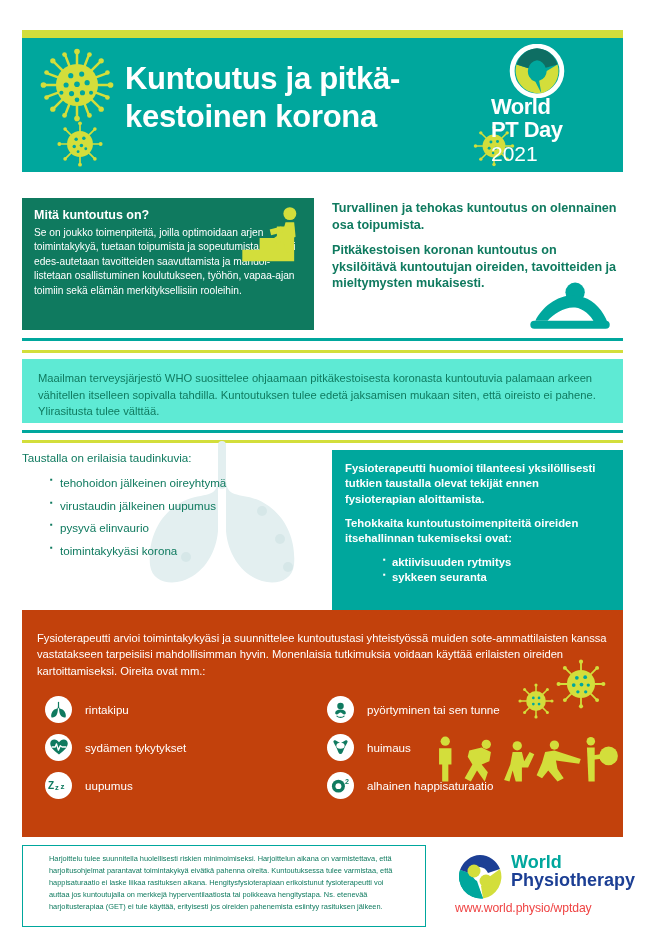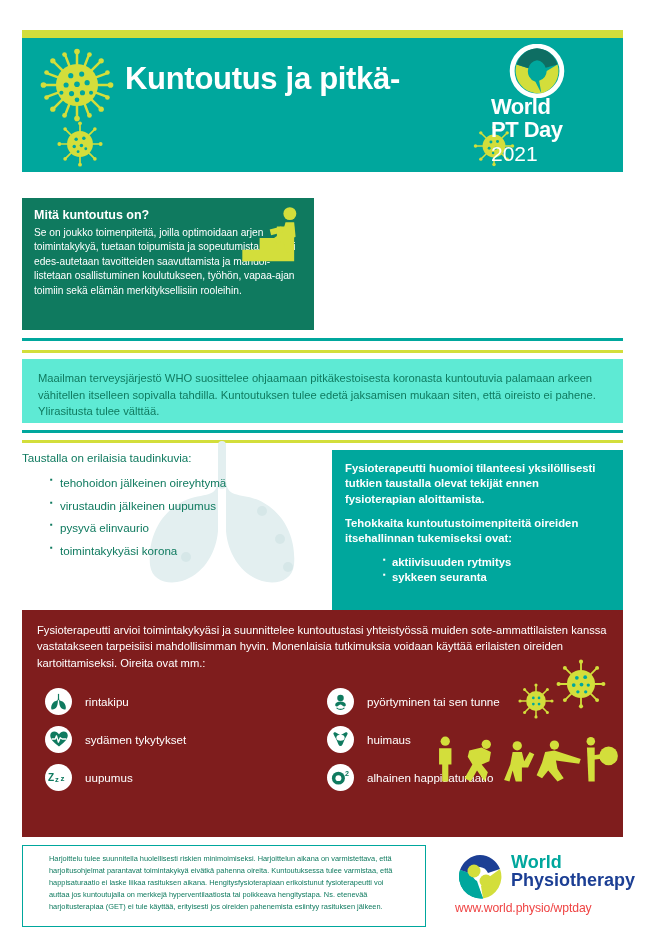--- a/index.html
+++ b/index.html
@@ -80,21 +80,21 @@
     list-style:none; color:#ffffff; font-size:11.3px; font-weight:bold;
     line-height:1.36; position:relative; padding-left:9px;
   }
   .card-teal li::before {
     content:"\25AA"; position:absolute; left:0; top:0px; font-size:8px;
   }
 
   
   .symptoms {
     position:absolute; left:22px; top:610px; width:601px; height:227px;
-    background:#7f1d1d; padding:12px 15px 0 15px; overflow:hidden;
+    background:#c2410c; padding:20px 15px 0 15px; overflow:hidden;
   }
   .symptoms > p.intro { color:#ffffff; font-size:11.2px; line-height:1.47; }
   .sym-grid { position:relative; margin-top:13px; }
   .sym-col { position:absolute; top:0; }
   .sym-col.left { left:8px; width:280px; }
   .sym-col.right { left:290px; width:290px; }
   .sym-item { display:flex; align-items:center; height:34px; margin-bottom:4px; }
   .sym-ico {
     width:27px; height:27px; border-radius:50%; background:#ffffff;
     flex:0 0 27px; display:flex; align-items:center; justify-content:center;
@@ -208,20 +208,21 @@
             <circle cx="38" cy="55" r="3.6"></circle>
               <circle cx="53" cy="53" r="3.6"></circle>
             <circle cx="62" cy="60" r="3"></circle>
               <circle cx="46" cy="66" r="3"></circle>
           </g>
         </g>
       </svg>
 
       <div class="header-title">
         <div>Kuntoutus ja pitkä-</div>
+        <div>kestoinen korona</div>
       </div>
 
       <svg class="virus" style="left:450px; top:86px;" width="44" height="44" viewBox="0 0 100 100">
         <g fill="#d3de3b">
           <circle cx="50" cy="50" r="26"></circle>
           <g stroke="#d3de3b" stroke-width="3.5" stroke-linecap="round">
             <line x1="50" y1="24" x2="50" y2="9"></line>
               <line x1="50" y1="76" x2="50" y2="91"></line>
             <line x1="24" y1="50" x2="9" y2="50"></line>
               <line x1="76" y1="50" x2="91" y2="50"></line>
@@ -274,20 +275,29 @@
       <h3>Mitä kuntoutus on?</h3>
       <p>Se on joukko toimenpiteitä, joilla optimoidaan arjen toimintakykyä, tuetaan toipumista ja sopeutumista.  Lisäksi edes-autetaan tavoitteiden saavuttamista ja mahdol-listetaan osallistuminen koulutukseen, työhön, vapaa-ajan toimiin sekä elämän merkityksellisiin rooleihin.</p>
       <svg class="stairs-icon" viewBox="0 0 100 100">
         <path d="M6 78 L6 62 L30 62 L30 46 L54 46 L54 30 L78 30 L78 78 Z" fill="#d3de3b"></path>
         <circle cx="72" cy="12" r="9" fill="#d3de3b"></circle>
         <path d="M66 24 L78 24 L80 44 L72 48 L76 64 L68 66 L62 50 L54 54 L50 46 L62 38 Z" fill="#d3de3b"></path>
         <path d="M44 34 L60 30 L62 38 L46 42 Z" fill="#d3de3b"></path>
       </svg>
     </div>
 
+    <div class="rightcol">
+      <p>Turvallinen ja tehokas kuntoutus on olennainen osa toipumista.</p>
+      <p class="p2">Pitkäkestoisen koronan kuntoutus on yksilöitävä kuntoutujan oireiden, tavoitteiden ja mieltymysten mukaisesti.</p>
+      <svg class="recline-icon" viewBox="0 0 200 110">
+        <circle cx="112" cy="24" r="19" fill="#00a79d"></circle>
+        <path d="M128 34 C150 40 168 62 176 84 L150 84 C142 68 128 56 112 54 C92 52 70 66 58 80 L34 80 C46 54 78 28 112 30 Z" fill="#00a79d"></path>
+        <rect x="24" y="80" width="156" height="16" rx="8" fill="#00a79d"></rect>
+      </svg>
+    </div>
   </div>
 
   <div class="divider-teal" style="top:338px;"></div>
   <div class="divider-yellow" style="top:350px;"></div>
 
   <div class="who-block">
     <p>Maailman terveysjärjestö WHO suosittelee ohjaamaan pitkäkestoisesta koronasta kuntoutuvia palamaan arkeen vähitellen itselleen sopivalla tahdilla. Kuntoutuksen tulee edetä jaksamisen mukaan siten, että oireisto ei pahene. Ylirasitusta tulee välttää.</p>
   </div>
 
   <div class="divider-teal" style="top:430px;"></div>

